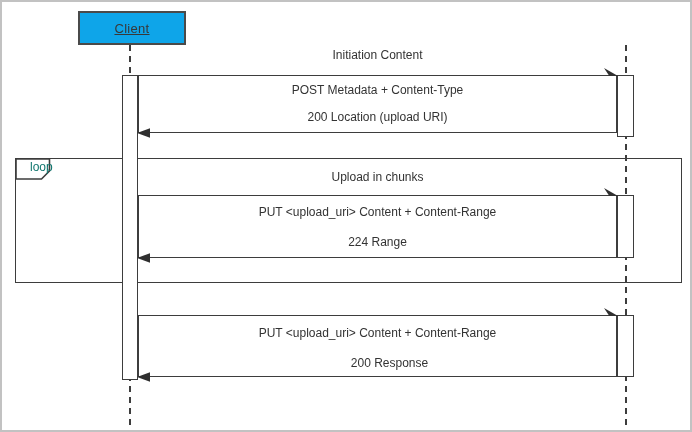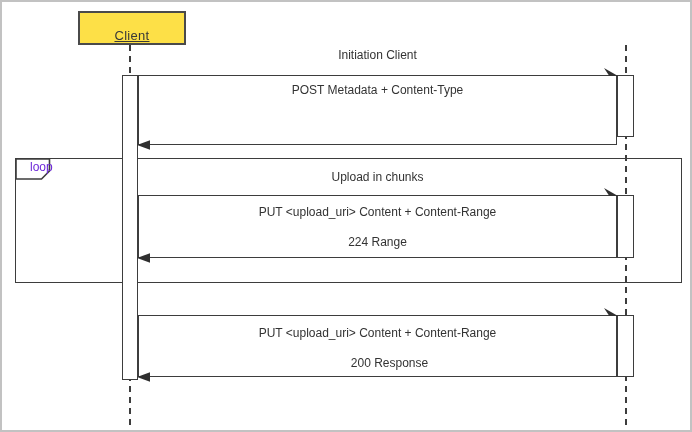--- a/index.html
+++ b/index.html
@@ -16,24 +16,24 @@
     border: 2px solid #c2c2c2;
     box-sizing: border-box;
     overflow: hidden;
     color: #333333;
   }
   
   .actor-box {
     position: absolute;
     height: 34px;
     border: 2px solid #4a4a4a;
-    background: #fde047;
+    background: #0ea5e9;
     box-sizing: border-box;
     display: flex;
-    align-items: flex-end;
+    align-items: center;
     justify-content: center;
     z-index: 5;
   }
   .actor-label {
     font-size: 13px;
     text-decoration: underline;
     color: #383838;
     letter-spacing: 0.3px;
   }
   
@@ -58,21 +58,21 @@
   .loop-tag {
     position: absolute;
     left: -1.5px;
     top: -1.5px;
   }
   .loop-tag-label {
     position: absolute;
     left: 5px;
     top: 1px;
     font-size: 12px;
-    color: #6d28d9;
+    color: #0f766e;
     padding-left: 9px;
   }
   
   .activation {
     position: absolute;
     border: 1.5px solid #3d3d3d;
     background: #ffffff;
     box-sizing: border-box;
     z-index: 3;
   }
@@ -146,26 +146,27 @@
       <path d="M1,1 H34.5 V13 L26.5,21 H1 Z" fill="#ffffff" stroke="#3d3d3d" stroke-width="1.6"></path>
     </svg>
     <span class="loop-tag-label">loop</span>
   </div>
 
   <div class="activation" style="left:120px; top:73px; width:16px; height:305px;"></div>
   <div class="activation" style="left:615px; top:73px; width:17px; height:62px;"></div>
   <div class="activation" style="left:615px; top:193px; width:17px; height:63px;"></div>
   <div class="activation" style="left:615px; top:313px; width:17px; height:62px;"></div>
 
-  <div class="msg-title" style="top:46px;">Initiation Client</div>
+  <div class="msg-title" style="top:46px;">Initiation Content</div>
   <div class="msg-title" style="top:168px;">Upload in chunks</div>
 
-  <div class="msg-box" style="top:73px; height:70px;">
+  <div class="msg-box" style="top:73px; height:58px;">
     <div class="arrow-head-right"></div>
     <div class="msg-text req">POST Metadata + Content-Type</div>
+    <div class="msg-text res">200 Location (upload URI)</div>
     <div class="arrow-head-left"></div>
   </div>
 
   <div class="msg-box" style="top:193px; height:63px;">
     <div class="arrow-head-right"></div>
     <div class="msg-text req" style="top:9px;">PUT &lt;upload_uri&gt; Content + Content-Range</div>
     <div class="msg-text res">224 Range</div>
     <div class="arrow-head-left"></div>
   </div>
 

